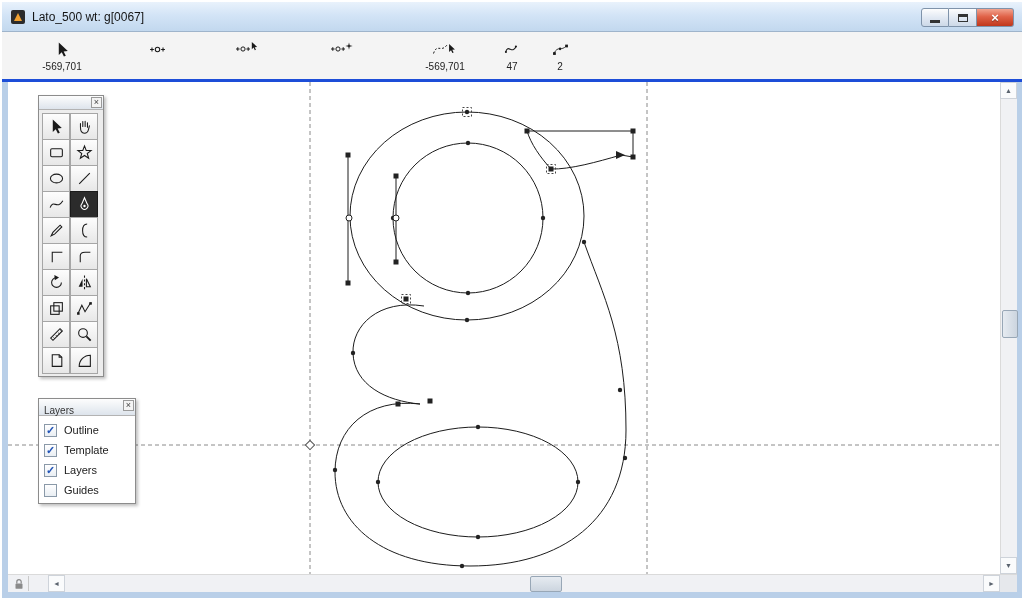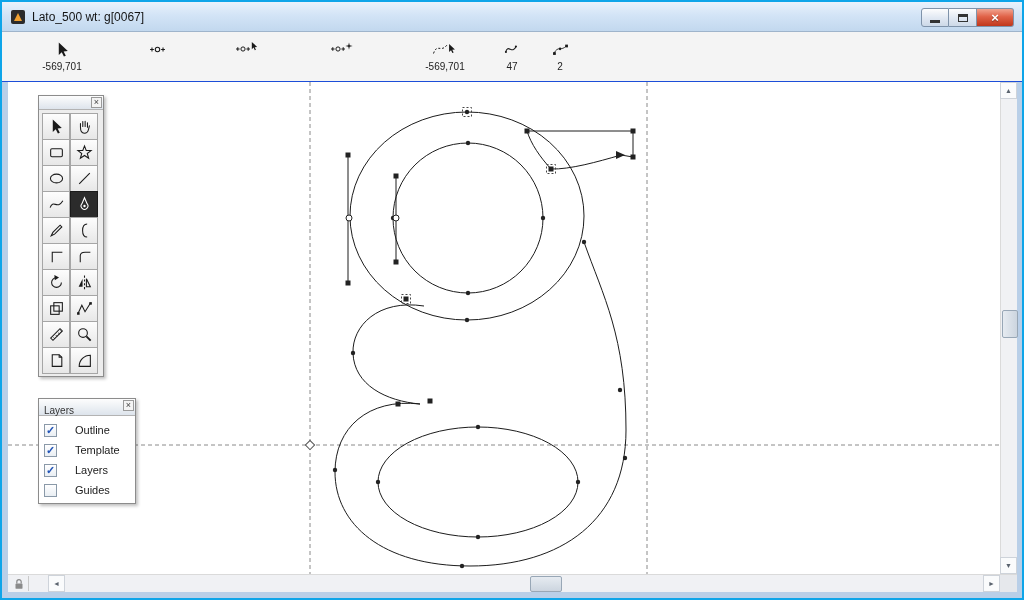--- a/index.html
+++ b/index.html
@@ -1,34 +1,34 @@
 <!DOCTYPE html>
 <html><head>
 <meta charset="utf-8">
 <style>
   html,body{margin:0;padding:0;background:#555;font-family:"Liberation Sans",sans-serif;}
-  .window{position:relative;width:1024px;height:600px;background:#0ea5e9;overflow:hidden;}
+  .window{position:relative;width:1024px;height:600px;background:#ffffff;overflow:hidden;}
   .frame{position:absolute;left:2px;top:2px;width:1020px;height:596px;background:#b9cfe8;}
   
   .titlebar{position:absolute;left:2px;top:2px;width:1020px;height:30px;box-sizing:border-box;
     background:linear-gradient(#e9f2fc,#d3e4f6 45%,#c2d8ee);border-bottom:1px solid #9fb4cb;
     display:flex;align-items:center;padding-left:8px;}
   .app-icon{width:16px;height:16px;display:inline-block;}
   .title-text{font-size:12px;color:#141414;margin-left:6px;}
   .win-btns{position:absolute;right:8px;top:6px;display:flex;}
   .wbtn{width:28px;height:19px;border:1px solid #7f93aa;box-sizing:border-box;display:flex;align-items:center;justify-content:center;
     background:linear-gradient(#fdfdfd,#e2e9f3 50%,#cdd9e8);cursor:default;}
   .wbtn.min{border-radius:3px 0 0 3px;}
   .wbtn.max{border-left:none;}
   .wbtn.close{width:37px;border-left:none;border-radius:0 3px 3px 0;color:#fff;font-size:13px;font-weight:bold;
     background:linear-gradient(#f2a490,#e06248 45%,#c0371b);text-shadow:0 1px 1px rgba(0,0,0,.4);}
   .glyph-min{width:10px;height:3px;background:#333;margin-top:7px;}
   .glyph-max{width:10px;height:8px;border:1px solid #333;border-top:3px solid #333;box-sizing:border-box;}
   
-  .toolbar{position:absolute;left:2px;top:32px;width:1020px;height:50px;background:#f4f4f4;border-bottom:1px solid #1d4ed8;box-sizing:border-box;}
+  .toolbar{position:absolute;left:2px;top:32px;width:1020px;height:50px;background:#f4f4f4;border-bottom:3px solid #1d4ed8;box-sizing:border-box;}
   .tb-item{position:absolute;top:7px;text-align:center;color:#1a1a1a;}
   .tb-ic{height:20px;display:flex;align-items:center;justify-content:center;}
   .tb-label{font-size:10px;color:#222;margin-top:2px;}
   
   .canvas{position:absolute;left:8px;top:82px;width:1009px;height:492px;background:#fff;}
   .glyph-svg{position:absolute;left:0;top:0;}
   
   .palette{position:absolute;background:#ededed;border:1px solid #8c8c8c;box-shadow:2px 2px 3px rgba(0,0,0,.25);}
   .pal-head{height:13px;background:linear-gradient(#fdfdfd,#dde4ec);border-bottom:1px solid #b3b3b3;position:relative;}
   .layers .pal-head{height:16px;display:flex;align-items:center;padding-left:5px;}
@@ -39,21 +39,21 @@
   .tool-grid{padding:3px;display:grid;grid-template-columns:28px 28px;}
   .tool{width:28px;height:27px;box-sizing:border-box;border:1px solid #a6a6a6;margin:0 -1px -1px 0;
     background:linear-gradient(#fdfdfd,#e7e7e7);display:flex;align-items:center;justify-content:center;color:#1a1a1a;cursor:default;}
   .tool.sel{background:#2b2b2b;color:#fff;border-color:#1a1a1a;}
   .ti{width:17px;height:17px;display:block;}
   .layers{left:30px;top:316px;width:96px;}
   .layer-list{background:#fff;padding:3px 0;border-top:1px solid #fff;}
   .layer-row{display:flex;align-items:center;height:20px;padding-left:5px;}
   .cb{width:13px;height:13px;box-sizing:border-box;border:1px solid #8a99a8;background:linear-gradient(#ffffff,#e9eef3);
     font-size:11px;line-height:11px;text-align:center;color:#2456b8;font-weight:bold;cursor:default;}
-  .layer-label{font-size:11px;color:#1a1a1a;margin-left:18px;}
+  .layer-label{font-size:11px;color:#1a1a1a;margin-left:7px;}
   
   .vscroll{position:absolute;right:0;top:0;width:17px;height:492px;background:#f0f1f4;border-left:1px solid #dadada;box-sizing:border-box;}
   .sb-btn{position:absolute;width:17px;height:17px;box-sizing:border-box;background:#fafbfc;border:1px solid #ced3da;
     color:#5a636e;font-size:7px;display:flex;align-items:center;justify-content:center;cursor:default;}
   .vup{top:0;right:0;} .vdn{bottom:0;right:0;}
   .vthumb{position:absolute;left:1px;top:228px;width:14px;height:26px;background:linear-gradient(90deg,#e6ebf1,#ccd5df);
     border:1px solid #98a7b6;border-radius:2px;}
   .bottombar{position:absolute;left:8px;top:574px;width:1009px;height:18px;background:#f0f1f4;border-top:1px solid #dadada;box-sizing:border-box;}
   .lockbtn{position:absolute;left:2px;top:1px;width:18px;height:15px;display:flex;align-items:center;justify-content:center;
     border-right:1px solid #c9c9c9;cursor:default;}

